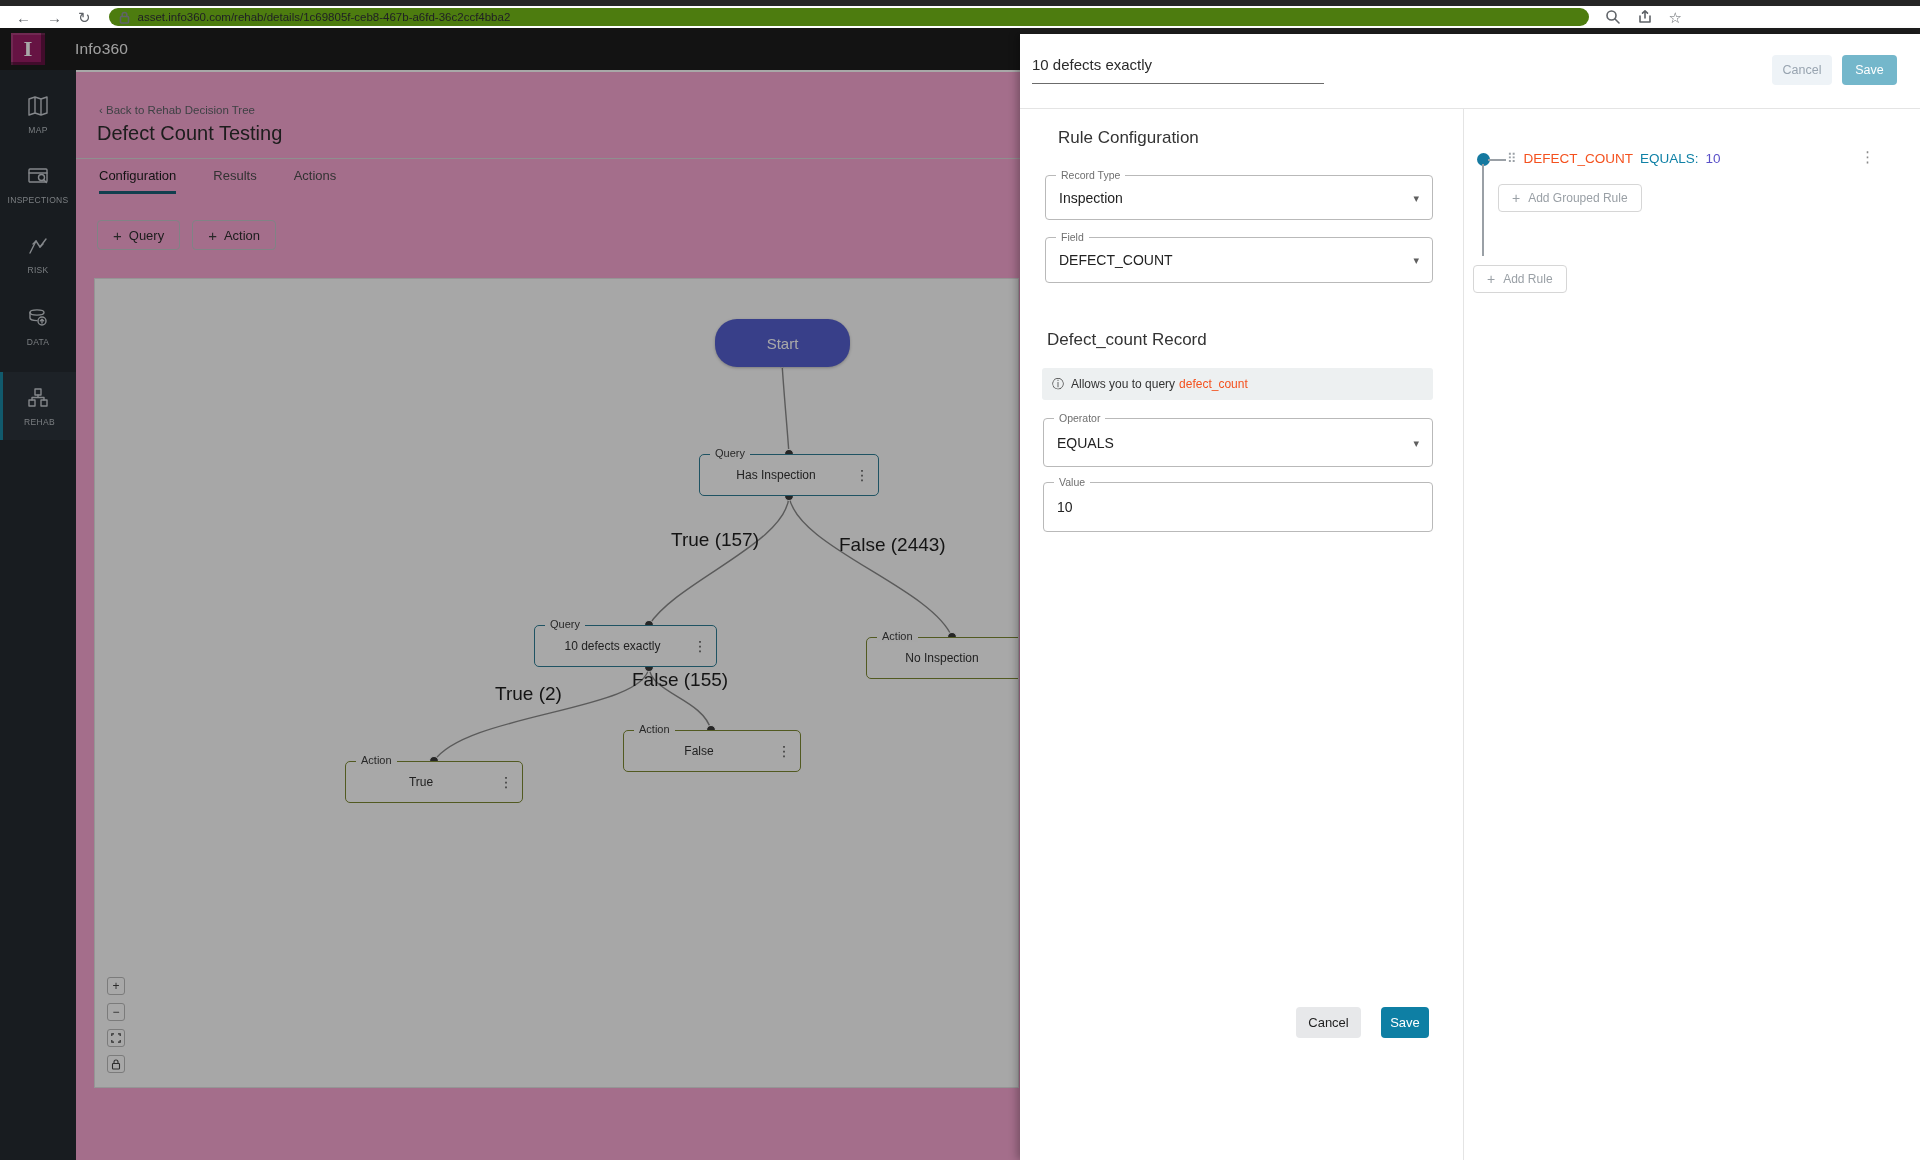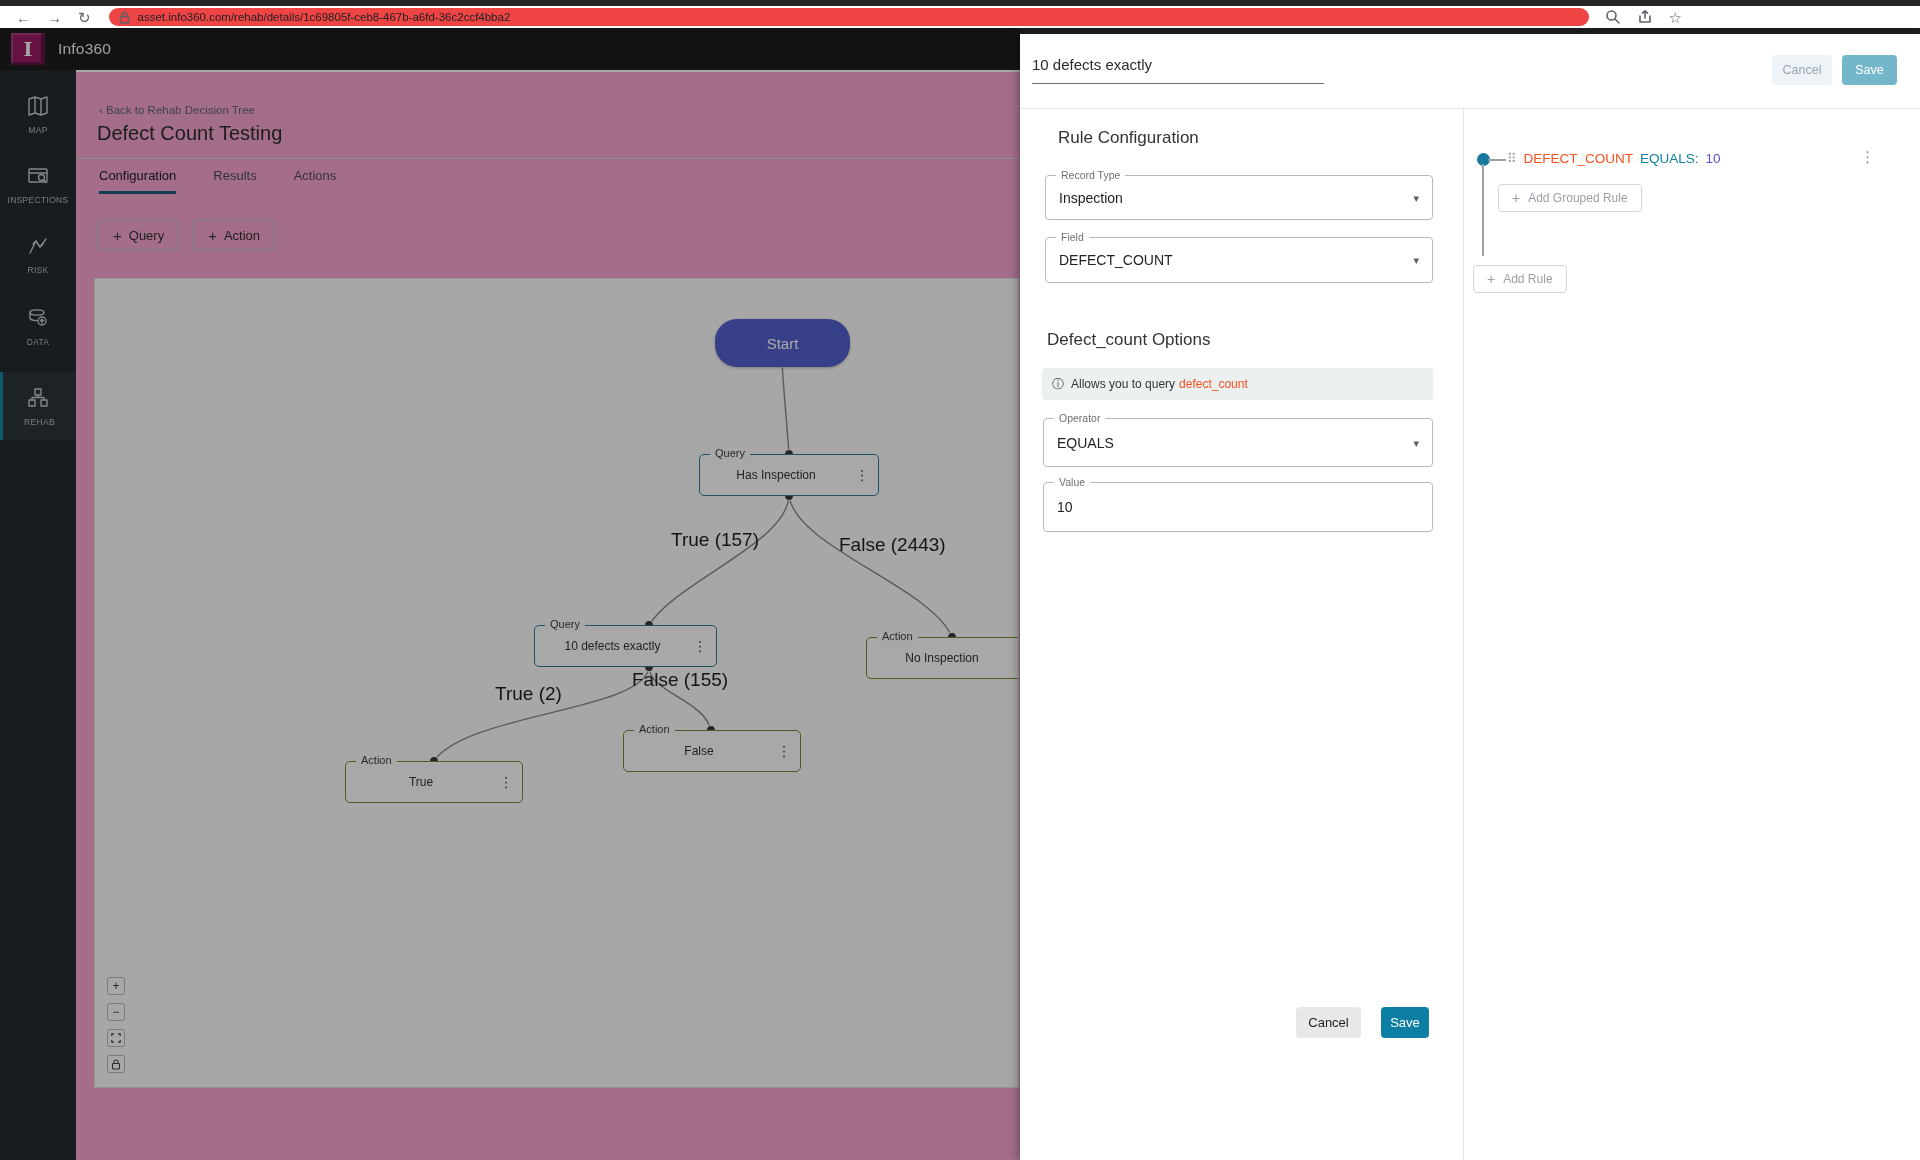--- a/index.html
+++ b/index.html
@@ -4,34 +4,34 @@
 <style>
   * { margin:0; padding:0; box-sizing:border-box; }
   html,body { width:1920px; height:1160px; overflow:hidden;
     font-family:"Liberation Sans", sans-serif; background:#fff; }
 
   
   .tab-strip { position:absolute; left:0; top:0; width:1920px; height:6px; background:#262626; }
   .chrome { position:absolute; left:0; top:6px; width:1920px; height:22px; background:#fff;
     display:flex; align-items:center; }
   .nav-ic { font-size:15px; color:#5f6368; margin-left:16px; cursor:pointer; line-height:1; }
-  .url-pill { margin-left:18px; width:1480px; height:18px; background:#ef4444; border-radius:10px;
+  .url-pill { margin-left:18px; width:1480px; height:18px; background:#4d7c0f; border-radius:10px;
     display:flex; align-items:center; padding:0 10px; }
   .url-pill svg { flex:none; }
   .url-text { font-size:11.5px; color:#202124; margin-left:8px; white-space:nowrap; overflow:hidden; }
   .chrome-right { display:flex; align-items:center; gap:16px; margin-left:16px; }
 
   
   .appbar { position:absolute; left:0; top:28px; width:1920px; height:42px; background:#1d1d1d;
     display:flex; align-items:center; }
   .logo-tile { width:34px; height:32px; margin-left:11px; background:#9c1e67;
     box-shadow:inset -4px -3px 0 rgba(0,0,0,.35), inset 2px 2px 0 rgba(255,255,255,.15);
     display:flex; align-items:center; justify-content:center;
     color:#fff; font-family:"DejaVu Serif", serif; font-weight:bold; font-size:19px; }
-  .brand { color:#f2f2f2; font-size:15.5px; margin-left:13px; letter-spacing:.2px; }
+  .brand { color:#f2f2f2; font-size:15.5px; margin-left:30px; letter-spacing:.2px; }
 
   
   .sidebar { position:absolute; left:0; top:70px; width:76px; height:1090px; background:#252b31; }
   .sb-item { position:absolute; left:0; width:76px; height:68px; text-align:center; cursor:pointer; }
   .sb-item svg { margin-top:14px; }
   .sb-label { display:block; font-size:8.5px; color:#b9bfc4; margin-top:3px; letter-spacing:.3px; }
   .sb-item.active { background:#2d343c; border-left:3px solid #1a89a4; }
   .sb-item.active svg { margin-left:-3px; }
 
   
@@ -314,21 +314,21 @@
     <span class="fvalue">Inspection</span>
     <span class="caret">▾</span>
   </div>
 
   <div class="mfield" style="left:25px;top:203px;width:388px;height:46px">
     <span class="flabel">Field</span>
     <span class="fvalue">DEFECT_COUNT</span>
     <span class="caret">▾</span>
   </div>
 
-  <div class="sec-heading" style="left:27px;top:296px">Defect_count Options</div>
+  <div class="sec-heading" style="left:27px;top:296px">Defect_count Record</div>
 
   <div class="info-banner">
     <span class="i-ic">ⓘ</span>
     <span>Allows you to query</span>
     <span class="link-orange">defect_count</span>
   </div>
 
   <div class="mfield" style="left:23px;top:384px;width:390px;height:49px">
     <span class="flabel">Operator</span>
     <span class="fvalue">EQUALS</span>

